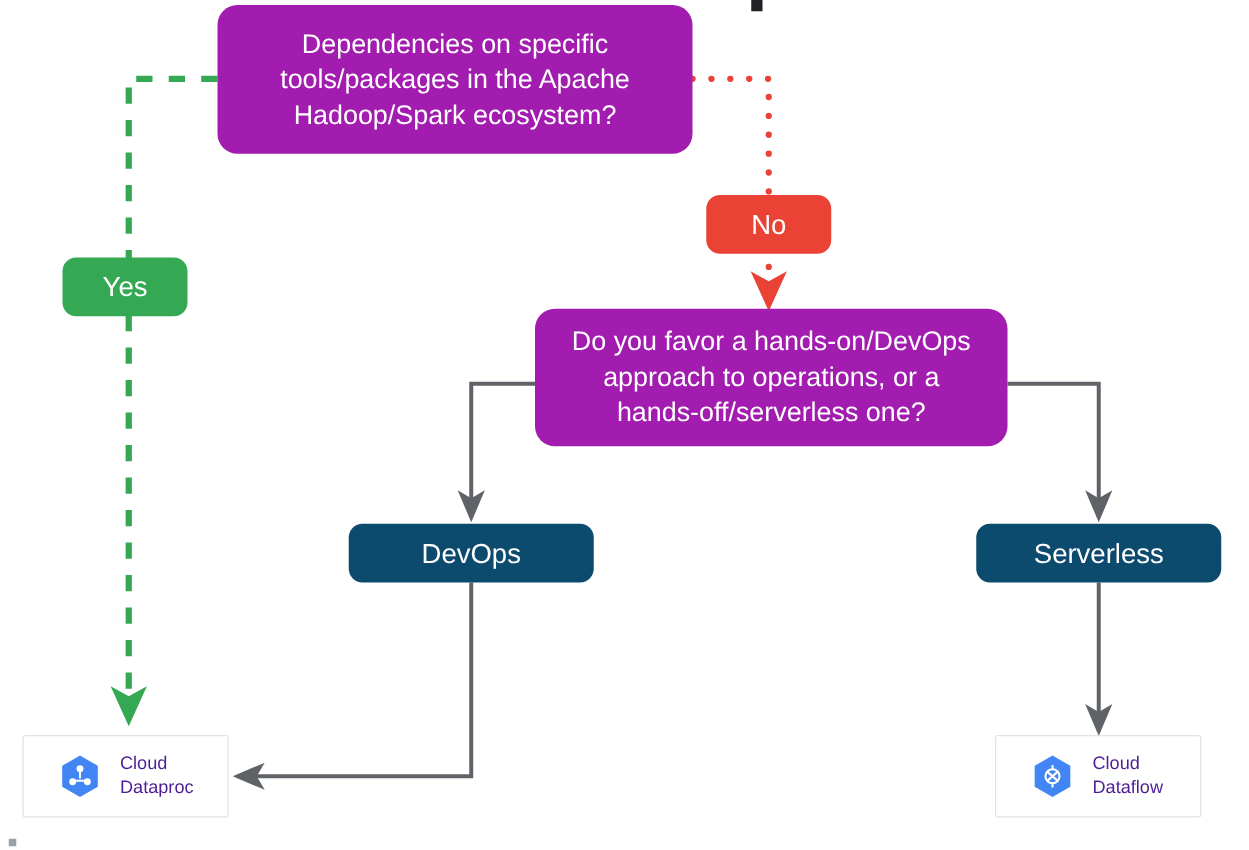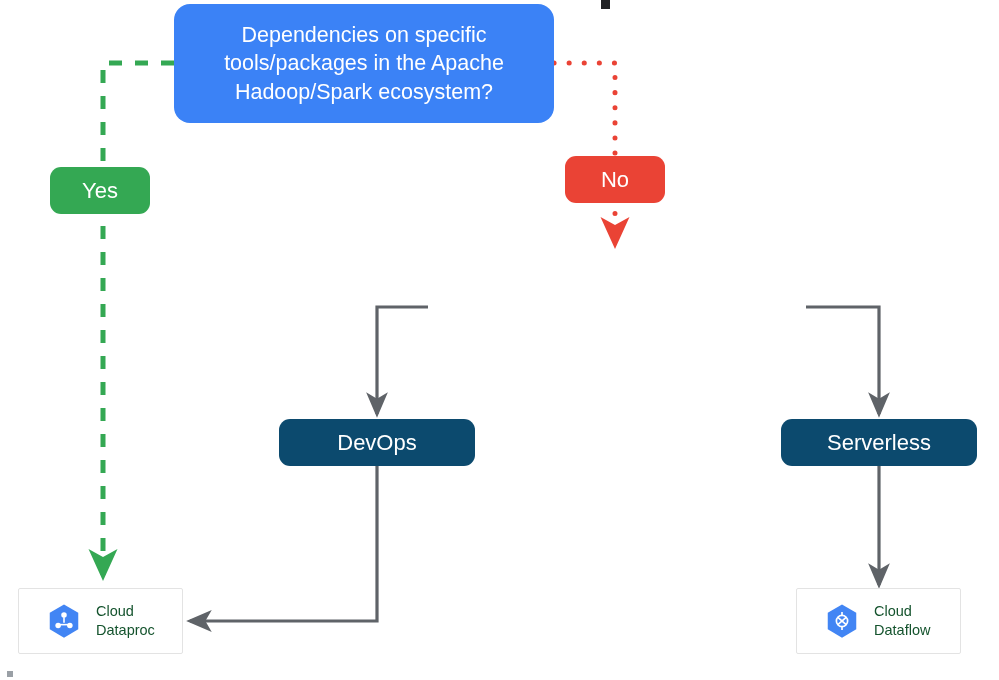--- a/index.html
+++ b/index.html
@@ -32,33 +32,34 @@
     box-sizing: border-box;
     display: flex;
     align-items: center;
     justify-content: center;
     text-align: center;
     color: #ffffff;
     border-radius: 14px;
     line-height: 1.32;
   }
   .decision {
-    background: #3b82f6;
+    background: #a21caf;
     font-size: 21.5px;
     padding: 8px 14px;
     border-radius: 16px;
   }
   .decision .txt {
     display: block;
     white-space: pre-line;
   }
   .badge-yes {
     background: #34a853;
     font-size: 22px;
     border-radius: 11px;
+    margin-top: 39px;
   }
   .badge-no {
     background: #ea4335;
     font-size: 22px;
     border-radius: 11px;
   }
   .choice {
     background: #0c4a6e;
     font-size: 22px;
     border-radius: 11px;
@@ -69,21 +70,21 @@
     background: #ffffff;
     border: 1px solid #e3e3e3;
     border-radius: 2px;
     display: flex;
     align-items: center;
     padding-left: 26px;
     gap: 13px;
   }
   .product-label {
     font-size: 14.5px;
-    color: #14532d;
+    color: #4c1d95;
     line-height: 1.28;
     text-align: left;
     white-space: pre-line;
   }
   .gcp-icon {
     flex: 0 0 auto;
     width: 38px;
     height: 38px;
     display: block;
   }
@@ -136,20 +137,25 @@
   </div>
 
   <div class="node badge-yes" style="left:50px; top:167px; width:100px; height:47px;">
     <span>Yes</span>
   </div>
 
   <div class="node badge-no" style="left:565px; top:156px; width:100px; height:47px;">
     <span>No</span>
   </div>
 
+  <div class="node decision" style="left:428px; top:247px; width:378px; height:110px;">
+    <span class="txt">Do you favor a hands-on/DevOps
+approach to operations, or a
+hands-off/serverless one?</span>
+  </div>
 
   <div class="node choice" style="left:279px; top:419px; width:196px; height:47px;">
     <span>DevOps</span>
   </div>
 
   <div class="node choice" style="left:781px; top:419px; width:196px; height:47px;">
     <span>Serverless</span>
   </div>
 
   <div class="product-card" style="left:18px; top:588px; width:165px; height:66px;">

